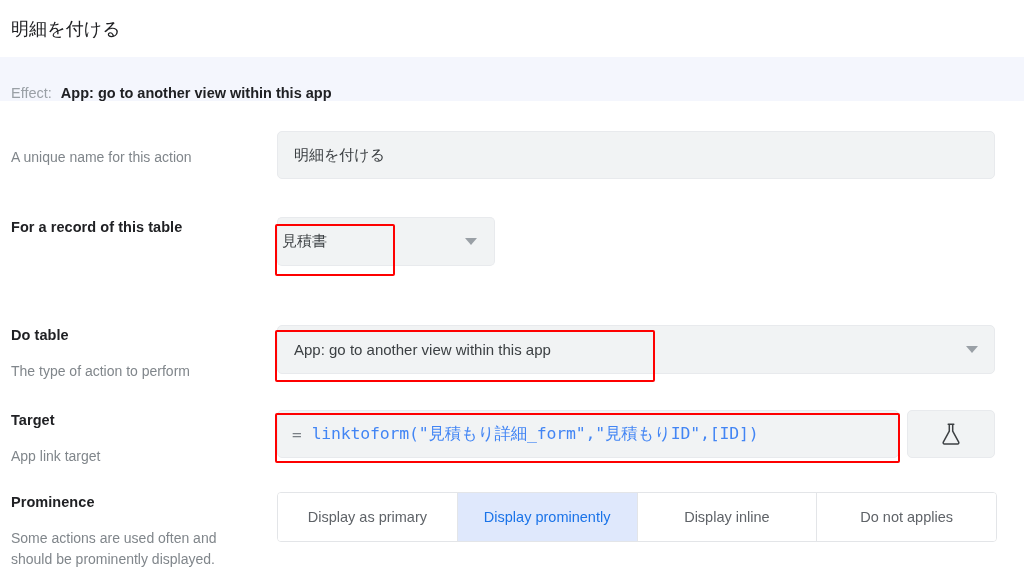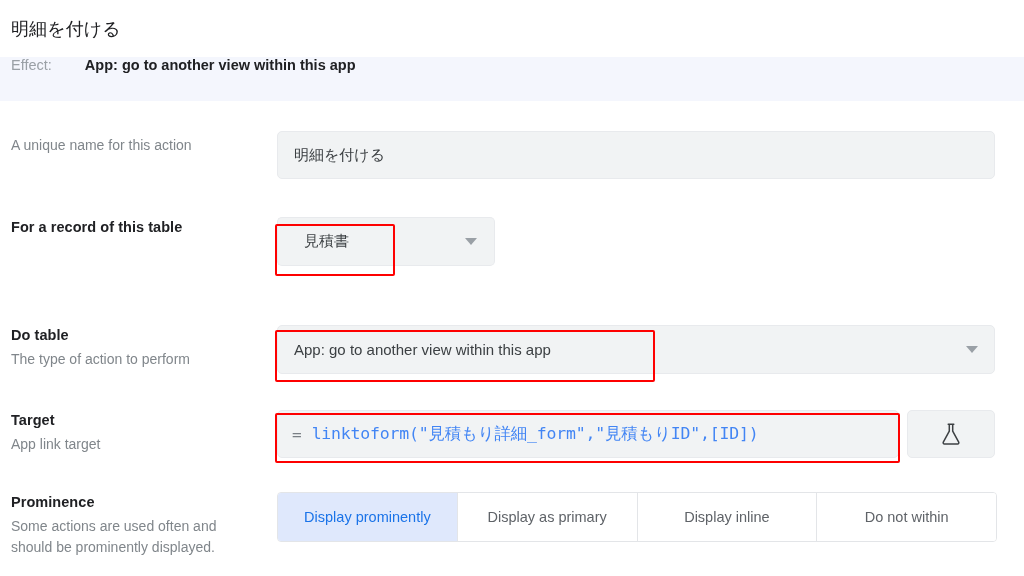--- a/index.html
+++ b/index.html
@@ -43,22 +43,21 @@
   }
 
   
   .effect-bar {
     position: absolute;
     left: 0; top: 57px;
     width: 1024px;
     height: 44px;
     background: #f4f6fd;
     display: flex;
-    align-items: flex-start;
-    gap: 24px;
+    align-items: flex-end;
   }
   .effect-label {
     margin-left: 11px;
     font-size: 14.5px;
     color: #9aa0a6;
     font-weight: 400;
   }
   .effect-value {
     margin-left: 9px;
     font-size: 14.5px;
@@ -93,21 +92,21 @@
     font-weight: 700;
     color: #202124;
     line-height: 20px;
     letter-spacing: 0.05px;
   }
   .lbl-desc {
     font-size: 14px;
     font-weight: 400;
     color: #80868b;
     line-height: 21px;
-    margin-top: 4px;
+    margin-top: 16px;
     max-width: 236px;
   }
 
   
   .input-box {
     box-sizing: border-box;
     background: #f1f3f4;
     border: 1px solid #e8eaed;
     border-radius: 5px;
     display: flex;
@@ -131,21 +130,21 @@
     box-sizing: border-box;
     width: 170px;
     height: 49px;
     background: #f1f3f4;
     border: 1px solid #e8eaed;
     border-top-left-radius: 5px;
     border-bottom-left-radius: 5px;
     border-right: none;
     display: flex;
     align-items: center;
-    padding: 0 26px;
+    padding: 0 4px;
     font-size: 15px;
     color: #3c4043;
   }
   .table-select-arrow {
     box-sizing: border-box;
     width: 48px;
     height: 49px;
     background: #f1f3f4;
     border: 1px solid #e8eaed;
     border-left: none;
@@ -334,24 +333,24 @@
       </div>
     </div>
 
     <div class="row" style="top:391px;">
       <div class="label-col">
         <div class="lbl-title">Prominence</div>
         <div class="lbl-desc">Some actions are used often and should be prominently displayed.</div>
       </div>
       <div class="field-col">
         <div class="seg-group">
+          <div class="seg-btn">Display as primary</div>
           <div class="seg-btn selected">Display prominently</div>
-          <div class="seg-btn">Display as primary</div>
           <div class="seg-btn">Display inline</div>
-          <div class="seg-btn">Do not within</div>
+          <div class="seg-btn">Do not applies</div>
         </div>
       </div>
     </div>
 
   </div>
 
   <div class="hl" style="left:275px; top:224px; width:120px; height:52px;"></div>
   <div class="hl" style="left:275px; top:330px; width:380px; height:52px;"></div>
   <div class="hl" style="left:275px; top:413px; width:625px; height:50px;"></div>
 

